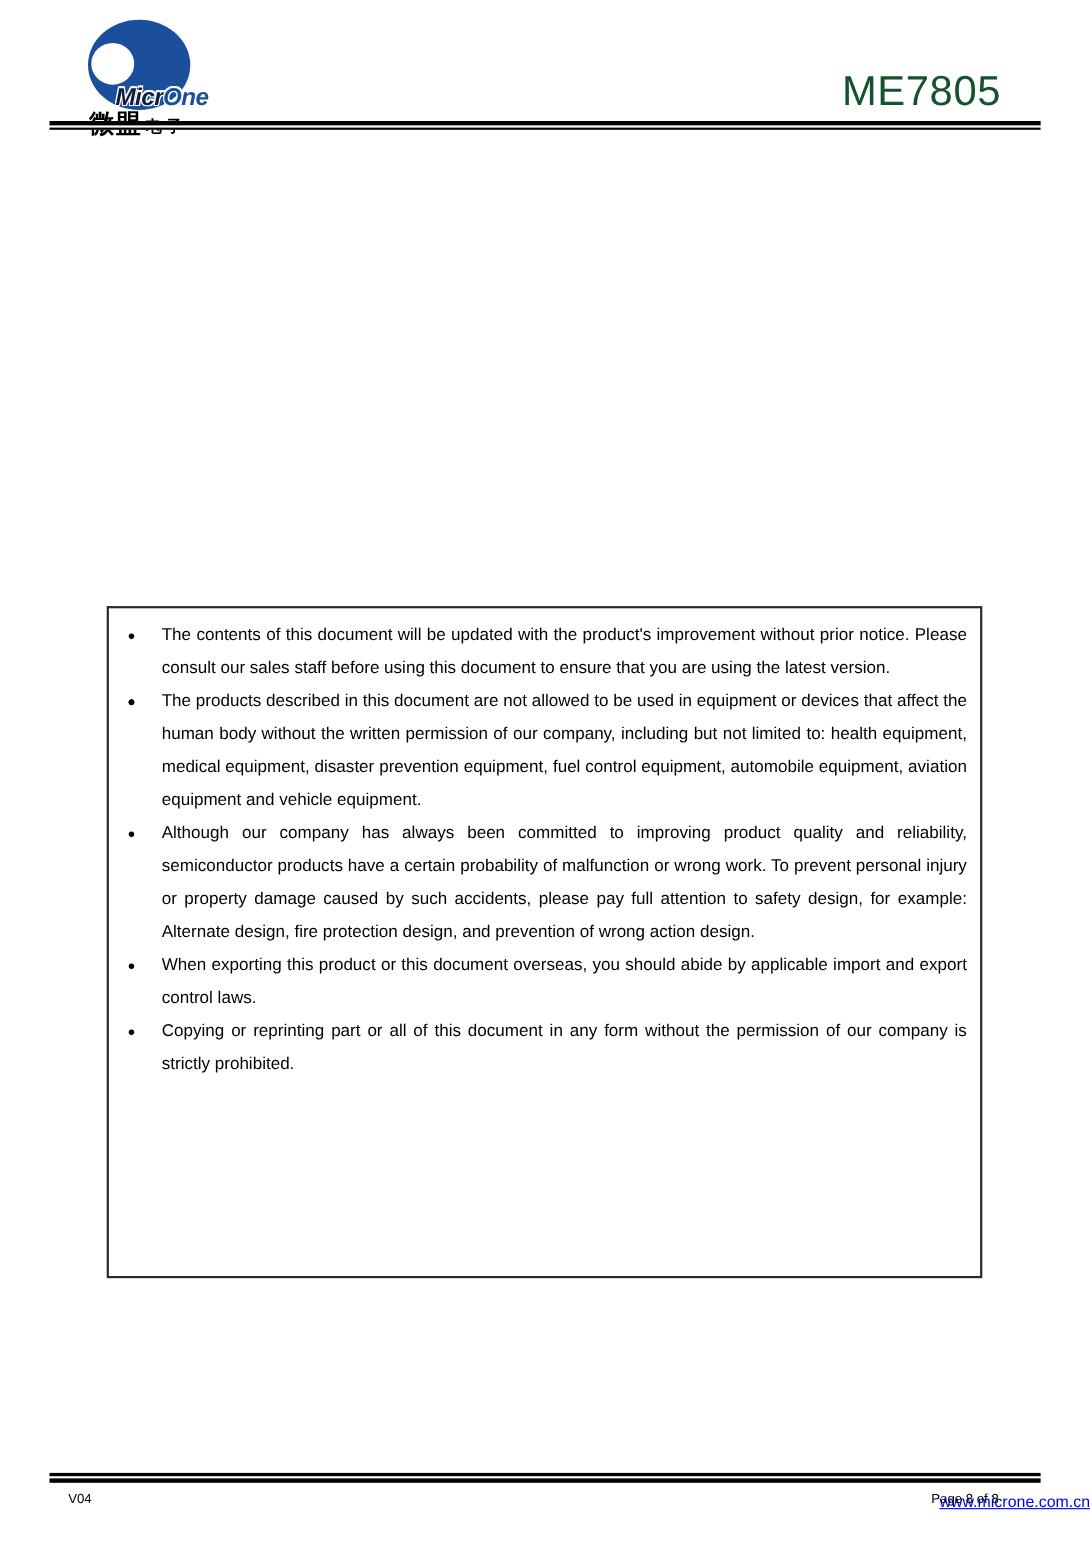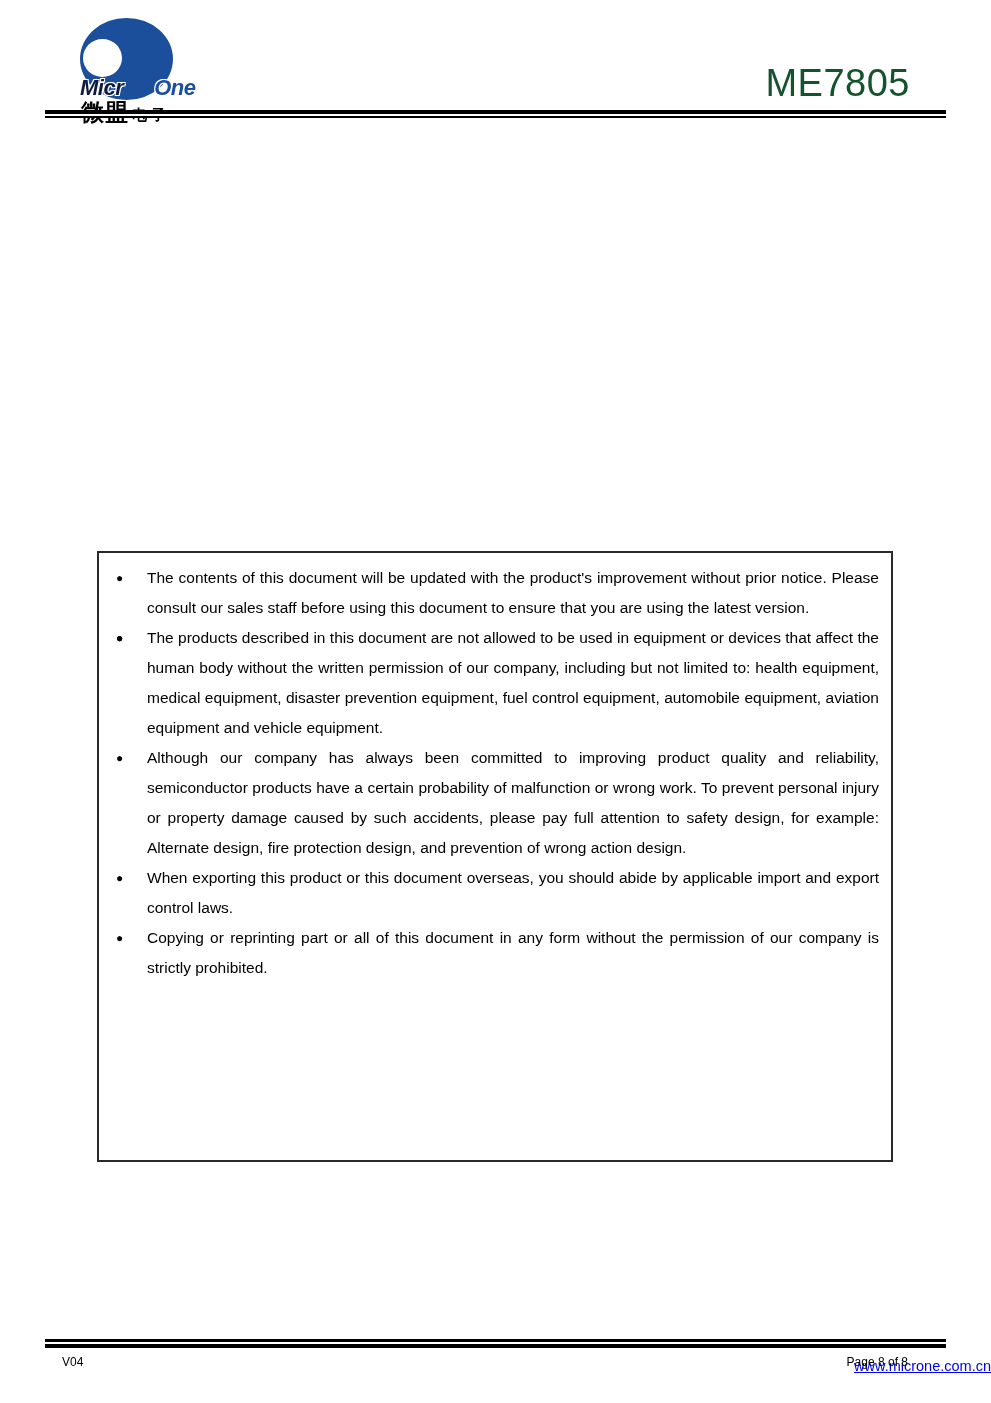--- a/index.html
+++ b/index.html
@@ -14,22 +14,22 @@
 
   
   .logo{position:absolute;left:80px;top:16px;width:110px;height:92px;}
   .logo-disc{position:absolute;left:0;top:2px;width:93px;height:82px;background:#1b4e9b;border-radius:50%;}
   .logo-hole{position:absolute;left:3px;top:23px;width:39px;height:38px;background:#ffffff;border-radius:50%;}
   .logo-en{
     position:absolute;left:0;top:59px;
     font-size:22px;font-weight:bold;font-style:italic;letter-spacing:-0.5px;
     white-space:nowrap;
   }
-  .logo-en .micr{color:#101c3f;text-shadow:-1px -1px 0 #fff,1px -1px 0 #fff,-1px 1px 0 #fff,1px 1px 0 #fff;}
-  .logo-en .one{color:#1b4e9b;text-shadow:-1px -1px 0 #fff,1px -1px 0 #fff,-1px 1px 0 #fff,1px 1px 0 #fff;margin-left:31px;}
+  .logo-en .micr{color:#101c3f;text-shadow:-1px -1px 0 #fff,1px -1px 0 #fff,-1px 1px 0 #fff,1px 1px 0 #fff;margin-left:25px;}
+  .logo-en .one{color:#1b4e9b;text-shadow:-1px -1px 0 #fff,1px -1px 0 #fff,-1px 1px 0 #fff,1px 1px 0 #fff;}
   .logo-cn{position:absolute;left:1px;top:81px;white-space:nowrap;}
   .logo-cn .cn-main{font-size:23px;font-weight:bold;letter-spacing:1px;}
   .logo-cn .cn-sub{font-size:15px;font-weight:bold;letter-spacing:4px;margin-left:3px;}
 
   .doc-title{
     position:absolute;top:64px;right:81px;
     font-size:38px;line-height:38px;color:#14532d;
     letter-spacing:0.5px;
   }
 

